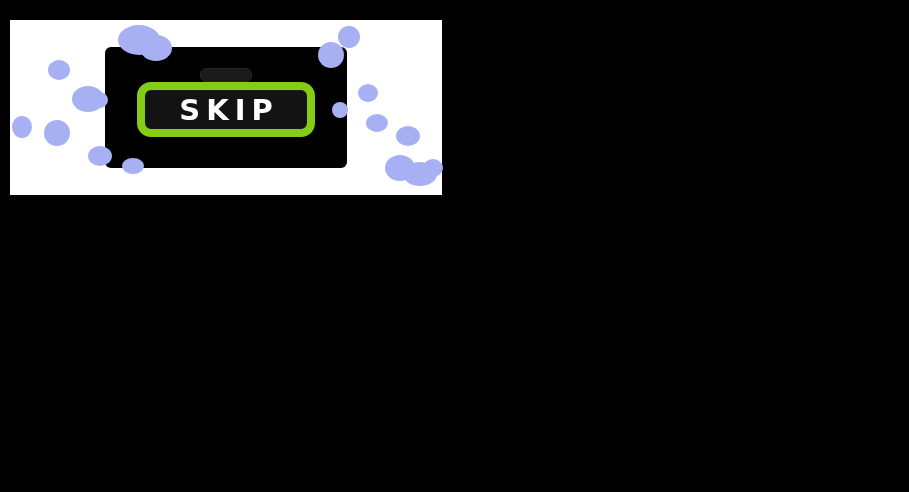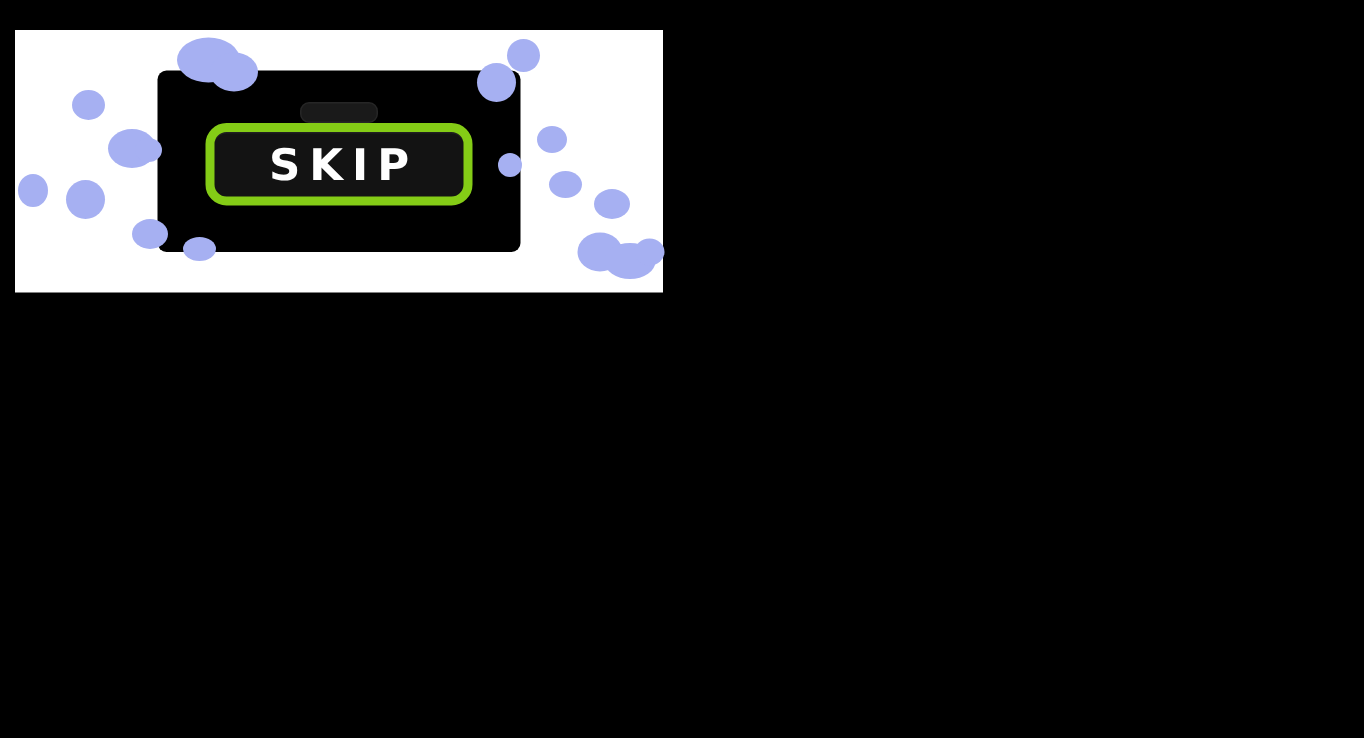--- a/index.html
+++ b/index.html
@@ -44,21 +44,21 @@
     border-radius: 6px;
     box-sizing: border-box;
   }
   .skip-btn {
     position: absolute;
     left: 32px;
     top: 35px;
     width: 178px;
     height: 55px;
     background: #131313;
-    border: 6px solid #84cc16;
+    border: 8px solid #84cc16;
     border-radius: 14px;
     box-shadow: inset 0 1px 0 rgba(255,255,255,0.06);
     color: #ffffff;
     font-family: "DejaVu Sans", "Liberation Sans", sans-serif;
     font-size: 29px;
     font-weight: 800;
     letter-spacing: 6px;
     text-indent: 6px;
     cursor: pointer;
     display: flex;

